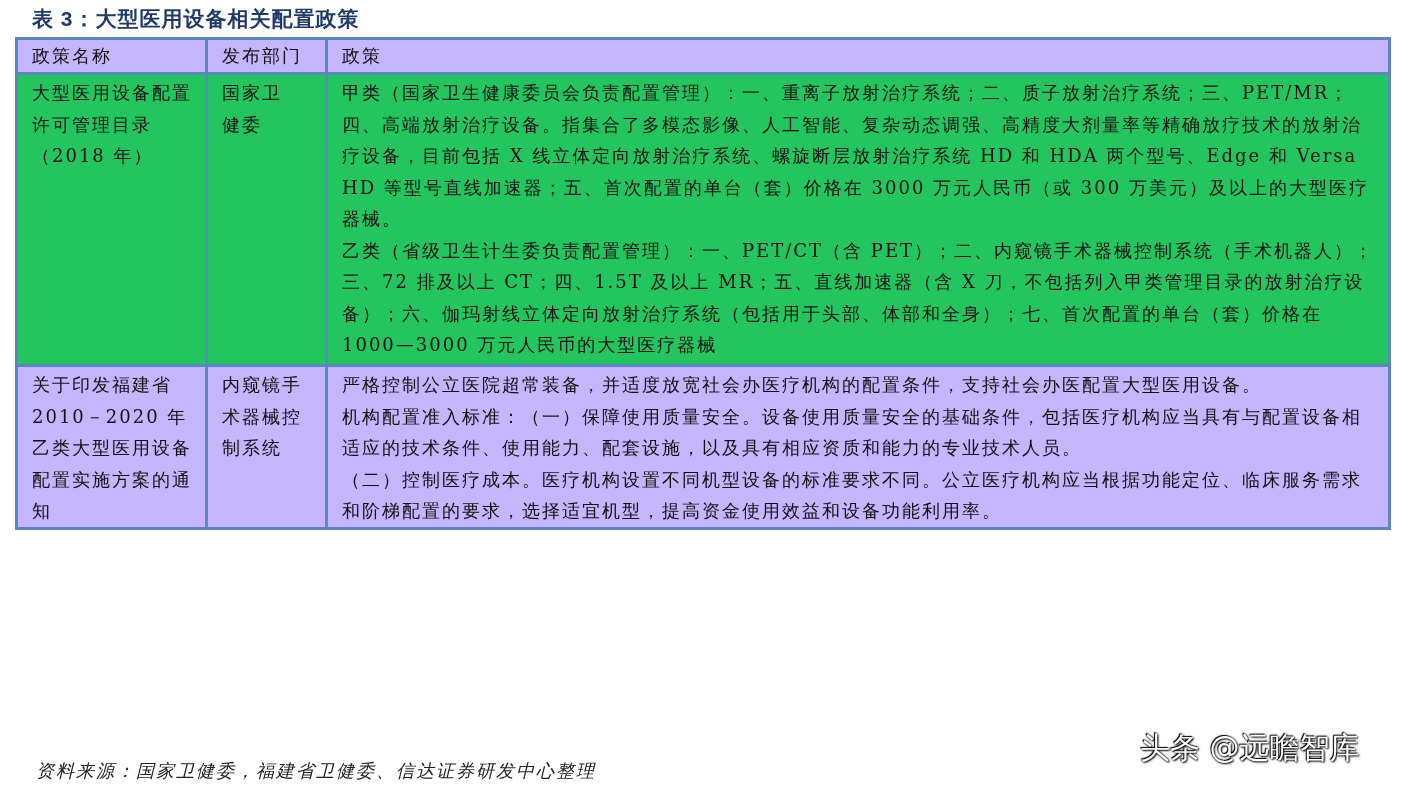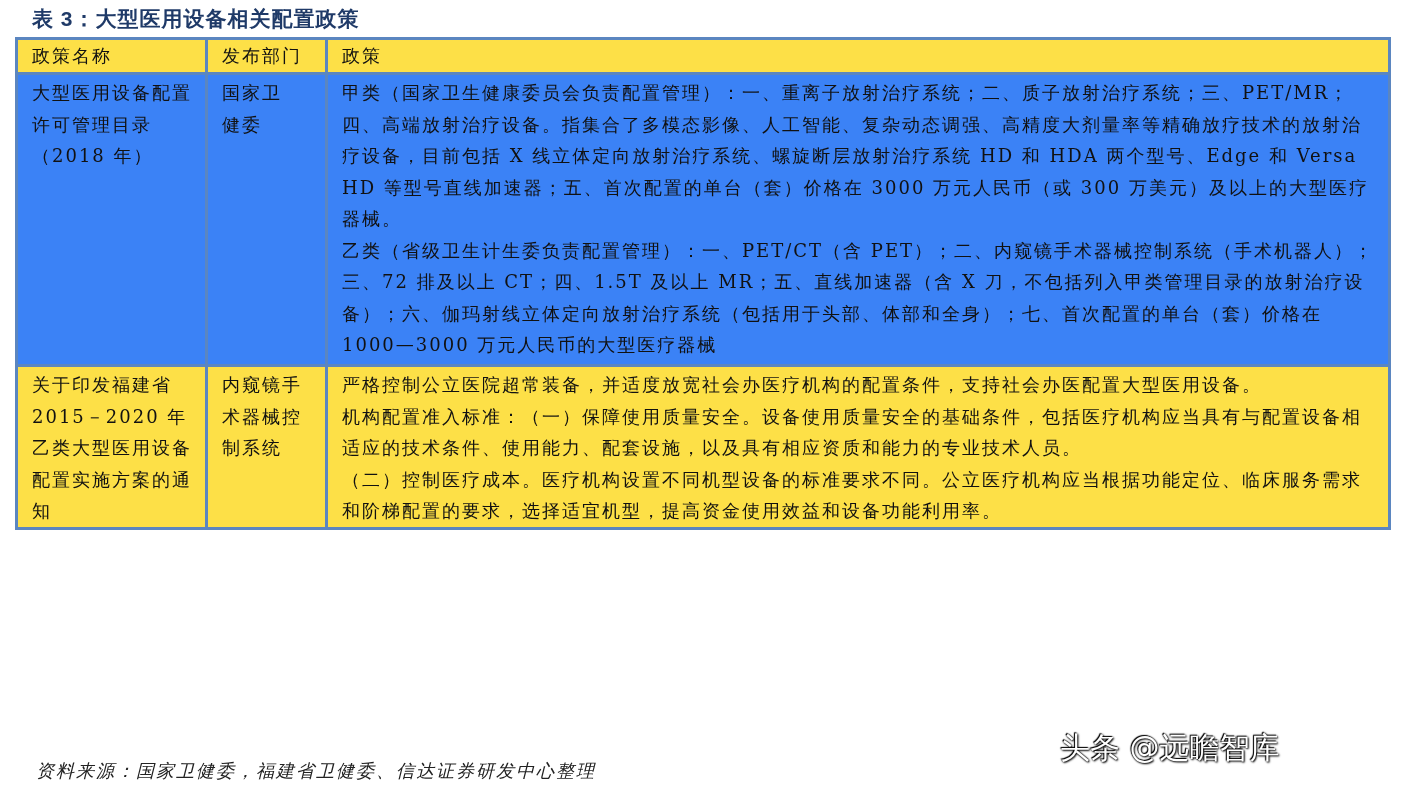--- a/index.html
+++ b/index.html
@@ -36,39 +36,39 @@
       border: 3px solid #5b86c0;
     }
     .tbl td {
       border: 3px solid #5b86c0;
       vertical-align: top;
       padding: 2px 12px 0 14px;
       font-size: 18px;
       line-height: 31.5px;
       letter-spacing: 2px;
     }
-    .tbl tr.light td { background: #fde047; margin-left: 35px; }
-    .tbl tr.dark td { background: #3b82f6; }
+    .tbl tr.light td { background: #c4b5fd; margin-left: 35px; }
+    .tbl tr.dark td { background: #22c55e; }
     .tbl tr.head td { height: 32px; line-height: 32px; padding-top: 0; }
     .col1 { width: 190px; }
     .col2 { width: 120px; }
     .para { display: block; }
     .source {
       position: absolute;
       left: 36px;
       top: 759px;
       font-size: 18px;
       font-style: italic;
       letter-spacing: 2px;
       color: #222;
       line-height: 24px;
     }
     .watermark {
       position: absolute;
-      left: 1060px;
+      left: 1140px;
       top: 728px;
       font-family: "DejaVu Sans", "Liberation Sans", sans-serif;
       font-size: 30px;
       color: #ffffff;
       letter-spacing: 0px;
       text-shadow: 0 0 2px #000, 1px 1px 2px #000, -1px -1px 1px #000;
       line-height: 40px;
     }
   </style>
 </head>
@@ -90,21 +90,21 @@
   </tr>
   <tr class="dark" style="height:292px;">
     <td>大型医用设备配置许可管理目录（2018 年）</td>
     <td style="padding-right:28px;">国家卫健委</td>
     <td>
       <span class="para">甲类（国家卫生健康委员会负责配置管理）：一、重离子放射治疗系统；二、质子放射治疗系统；三、PET/MR；四、高端放射治疗设备。指集合了多模态影像、人工智能、复杂动态调强、高精度大剂量率等精确放疗技术的放射治疗设备，目前包括 X 线立体定向放射治疗系统、螺旋断层放射治疗系统 HD 和 HDA 两个型号、Edge 和 Versa HD 等型号直线加速器；五、首次配置的单台（套）价格在 3000 万元人民币（或 300 万美元）及以上的大型医疗器械。</span>
       <span class="para">乙类（省级卫生计生委负责配置管理）：一、PET/CT（含 PET）；二、内窥镜手术器械控制系统（手术机器人）；三、72 排及以上 CT；四、1.5T 及以上 MR；五、直线加速器（含 X 刀，不包括列入甲类管理目录的放射治疗设备）；六、伽玛射线立体定向放射治疗系统（包括用于头部、体部和全身）；七、首次配置的单台（套）价格在 1000—3000 万元人民币的大型医疗器械</span>
     </td>
   </tr>
   <tr class="light" style="height:160px;">
-    <td>关于印发福建省 2015－2020 年乙类大型医用设备配置实施方案的通知</td>
+    <td>关于印发福建省 2010－2020 年乙类大型医用设备配置实施方案的通知</td>
     <td>内窥镜手术器械控制系统</td>
     <td>
       <span class="para">严格控制公立医院超常装备，并适度放宽社会办医疗机构的配置条件，支持社会办医配置大型医用设备。</span>
       <span class="para">机构配置准入标准：（一）保障使用质量安全。设备使用质量安全的基础条件，包括医疗机构应当具有与配置设备相适应的技术条件、使用能力、配套设施，以及具有相应资质和能力的专业技术人员。</span>
       <span class="para">（二）控制医疗成本。医疗机构设置不同机型设备的标准要求不同。公立医疗机构应当根据功能定位、临床服务需求和阶梯配置的要求，选择适宜机型，提高资金使用效益和设备功能利用率。</span>
     </td>
   </tr>
 </tbody>
   </table>
 

